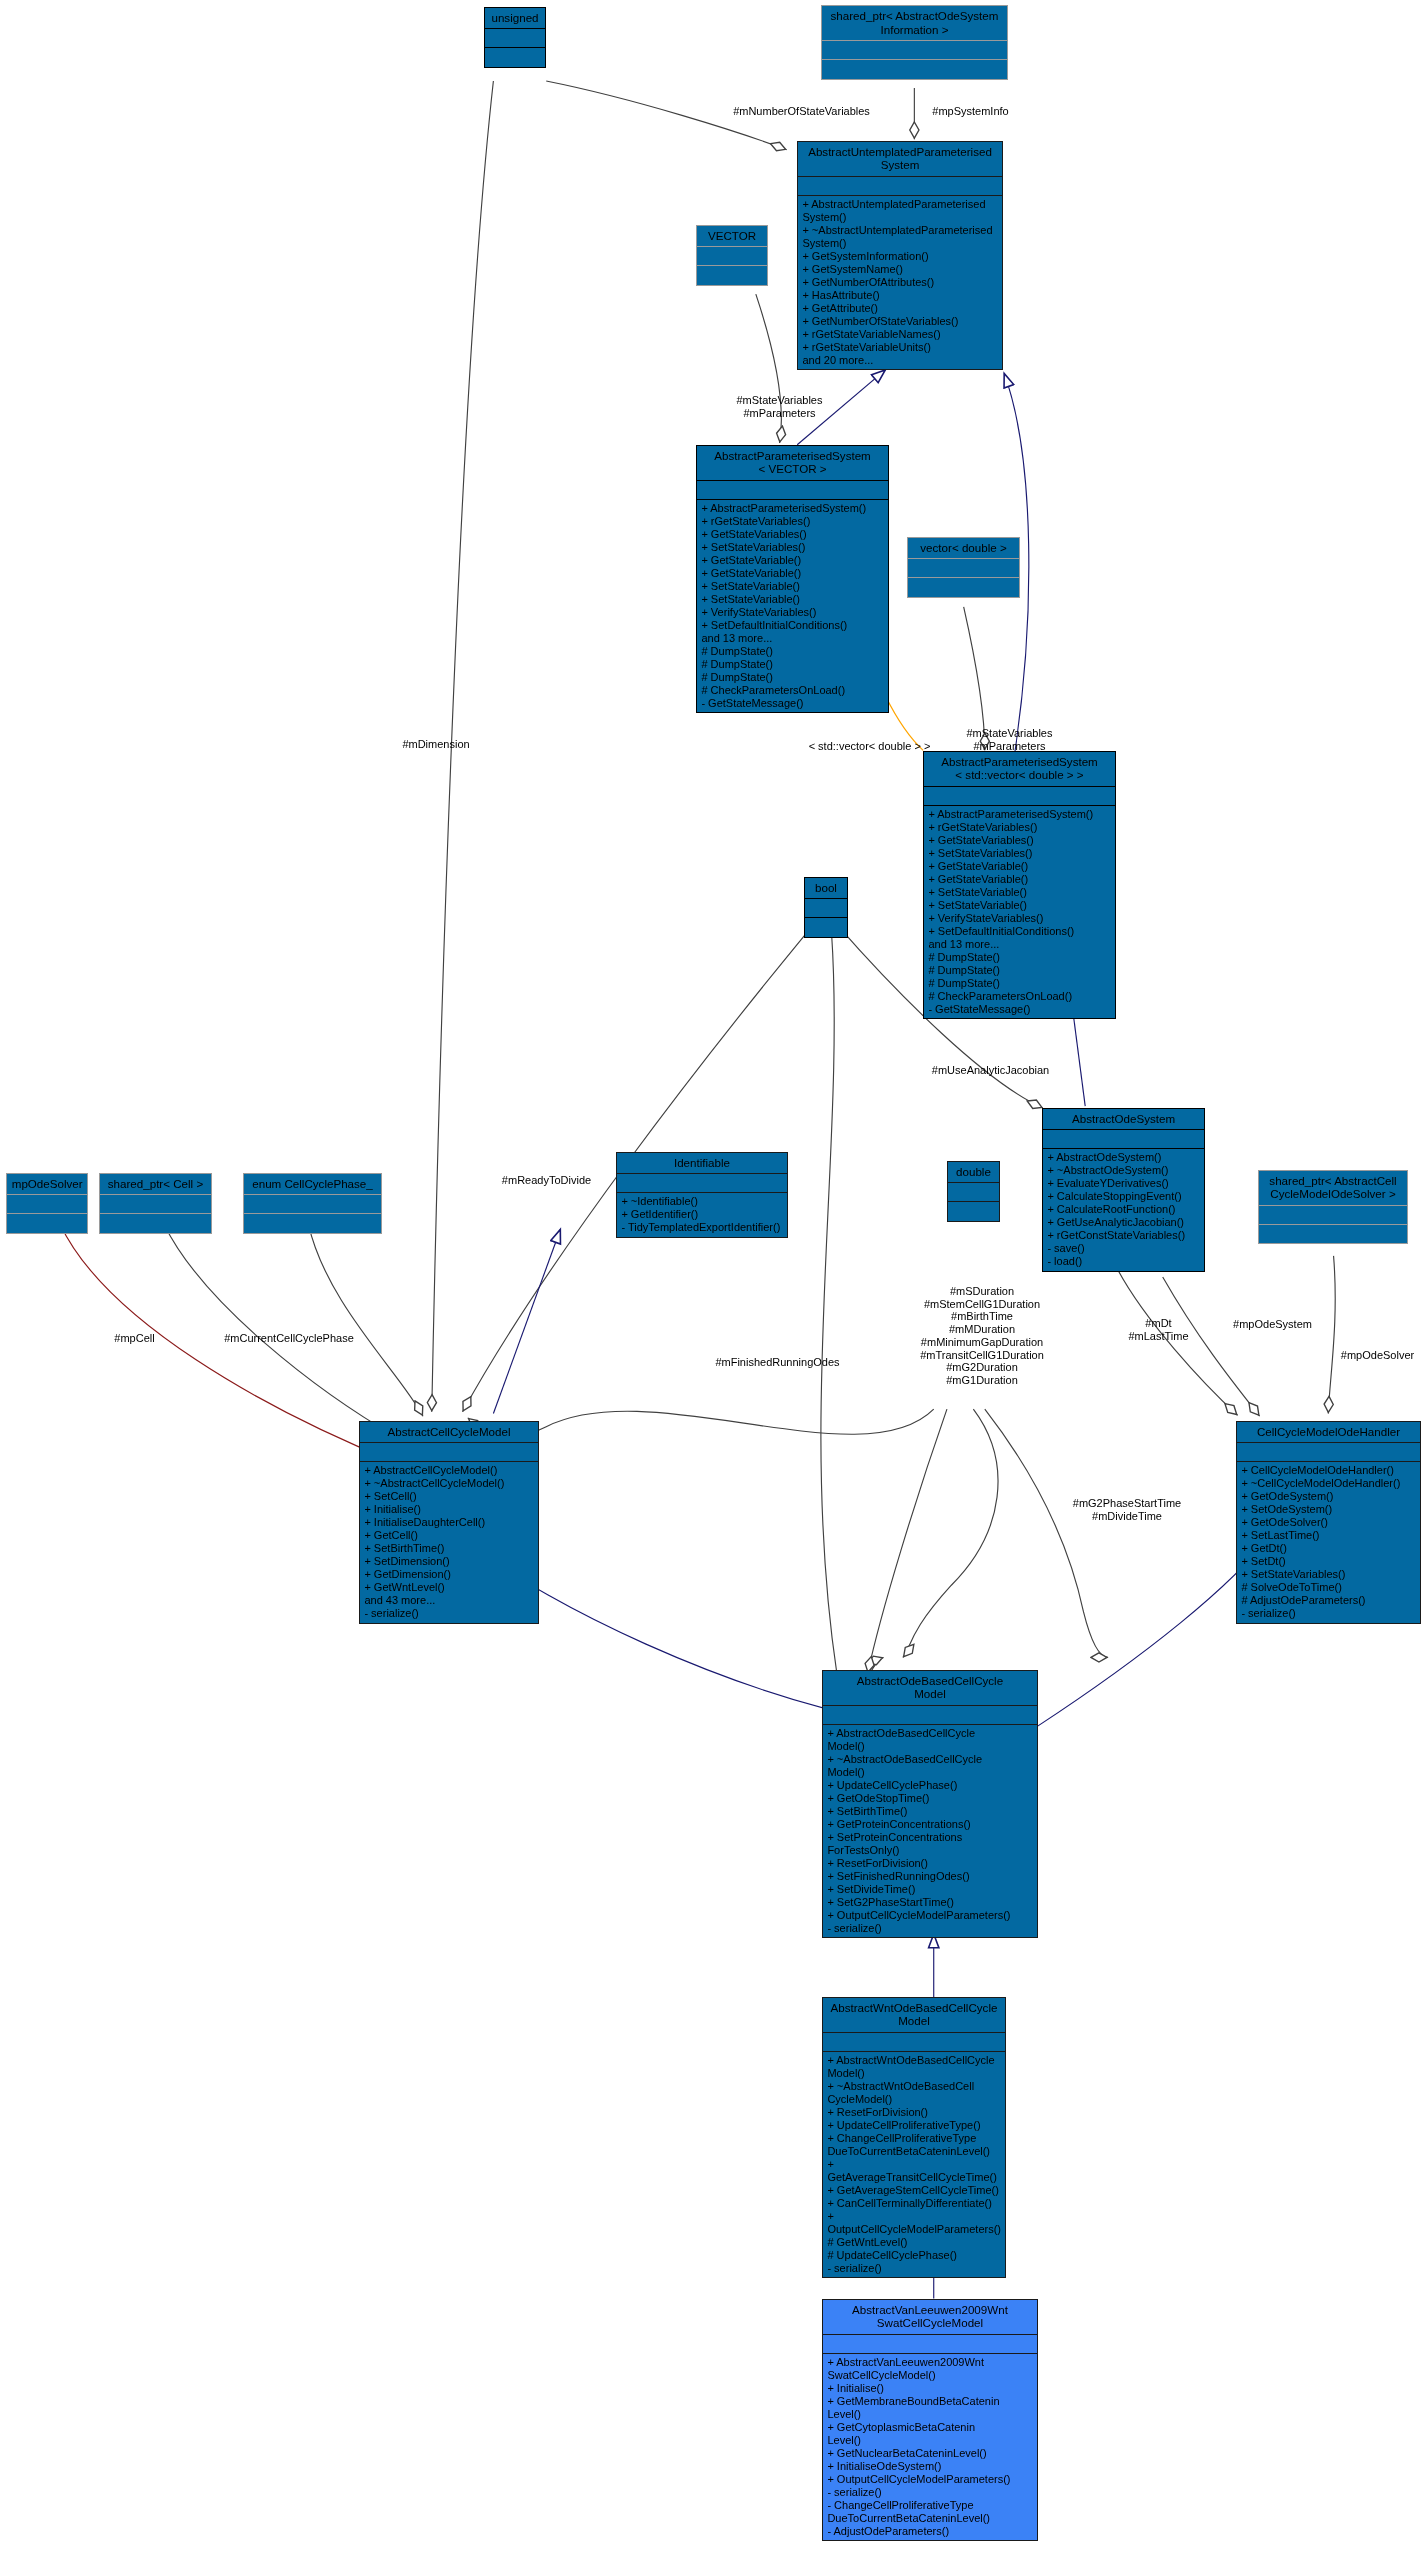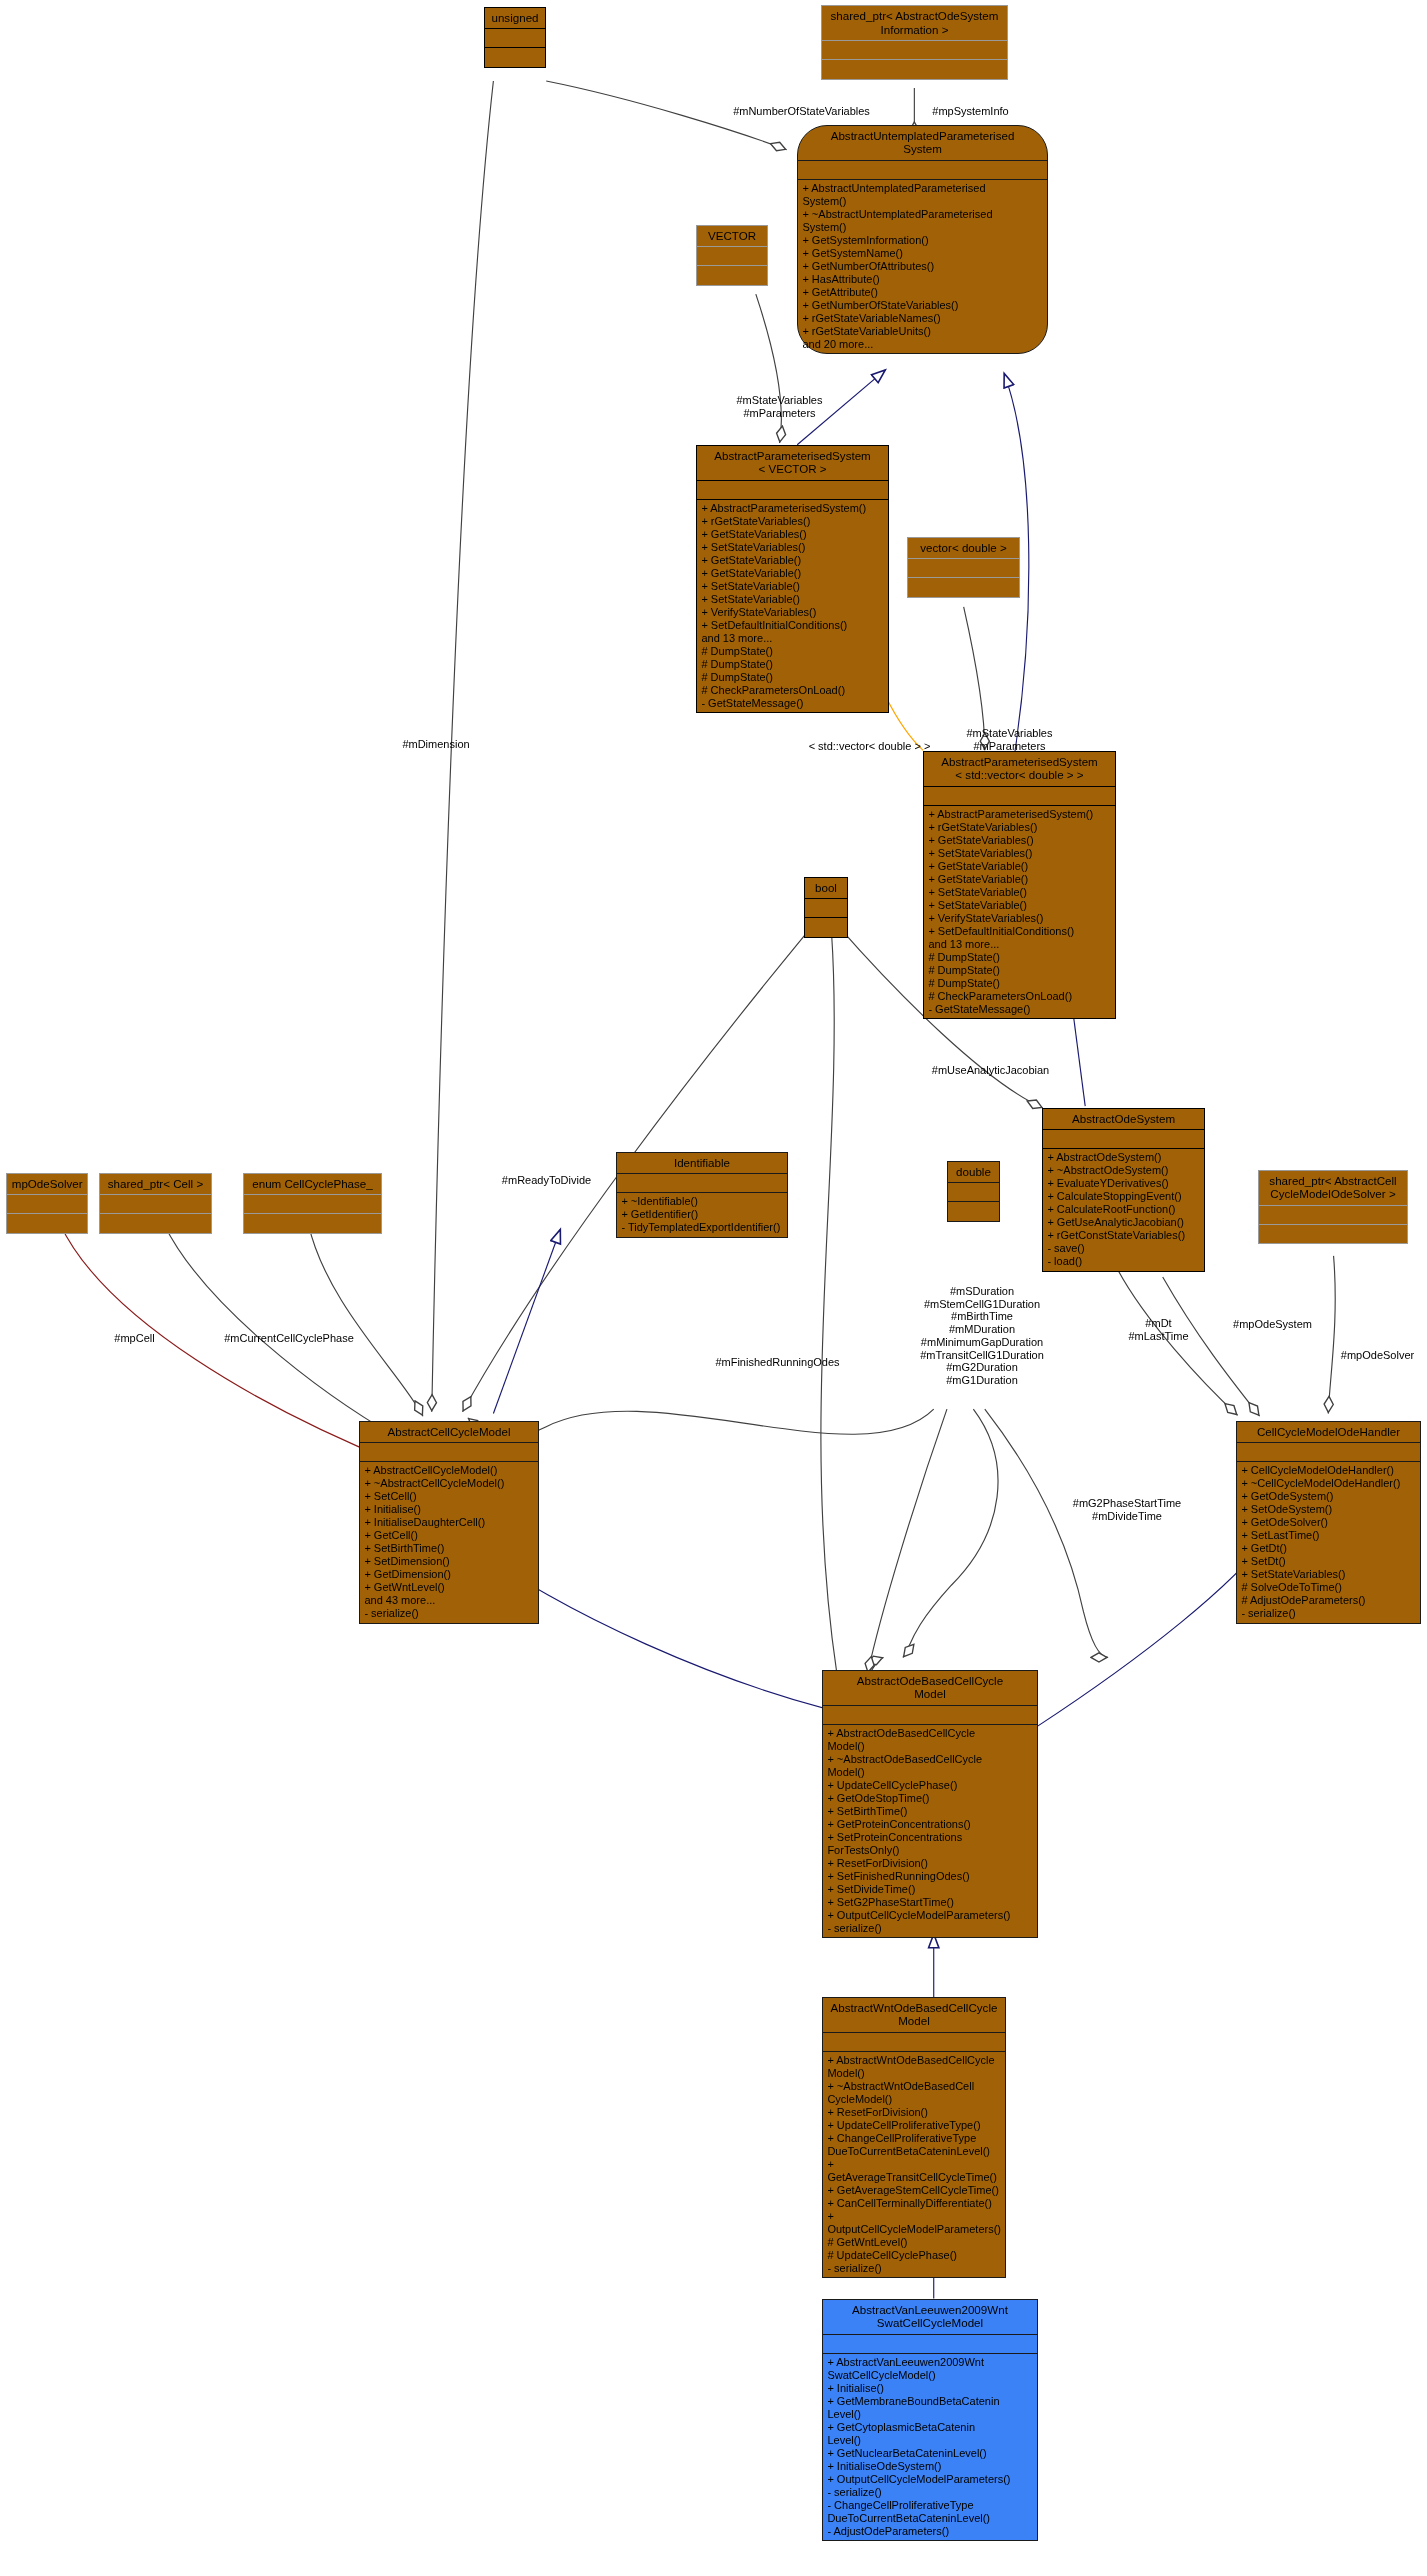--- a/index.html
+++ b/index.html
@@ -21,21 +21,21 @@
   #edges {
     position: absolute;
     left: 0; top: 0;
     width: 1428px;
     height: 2576px;
     pointer-events: none;
   }
   .node {
     position: absolute;
     box-sizing: border-box;
-    background: #a16207;
+    background: #0369a1;
     border: 0.9px solid #000000;
     z-index: 5;
   }
   .node.thin { border: 0.9px solid #9a9a9a; }
   .node.filled { background: #3b82f6; }
   .node.bold { border: 1.4px solid #1a1a1a; }
   .n-title {
     text-align: center;
     padding: 2.6px 3.5px 3.5px 3.5px;
     font-size: 11.6px;
@@ -152,21 +152,21 @@
 
   <div class="node thin" style="left:821px; top:5.3px; width:187px;">
     <div class="n-title">shared_ptr&lt; AbstractOdeSystem
 Information &gt;</div>
     <div class="n-sep"></div>
     <div class="n-attrs"></div>
     <div class="n-sep"></div>
     <div class="n-ops" style="min-height:14px;"></div>
   </div>
 
-  <div class="node bold" style="left:797px; top:125px; width:251px;border-radius:30px;">
+  <div class="node bold" style="left:797px; top:141px; width:206px;">
     <div class="n-title">AbstractUntemplatedParameterised
 System</div>
     <div class="n-sep"></div>
     <div class="n-attrs"></div>
     <div class="n-sep"></div>
     <div class="n-ops">
         <div>+ AbstractUntemplatedParameterised</div>
         <div>System()</div>
         <div>+ ~AbstractUntemplatedParameterised</div>
         <div>System()</div>

